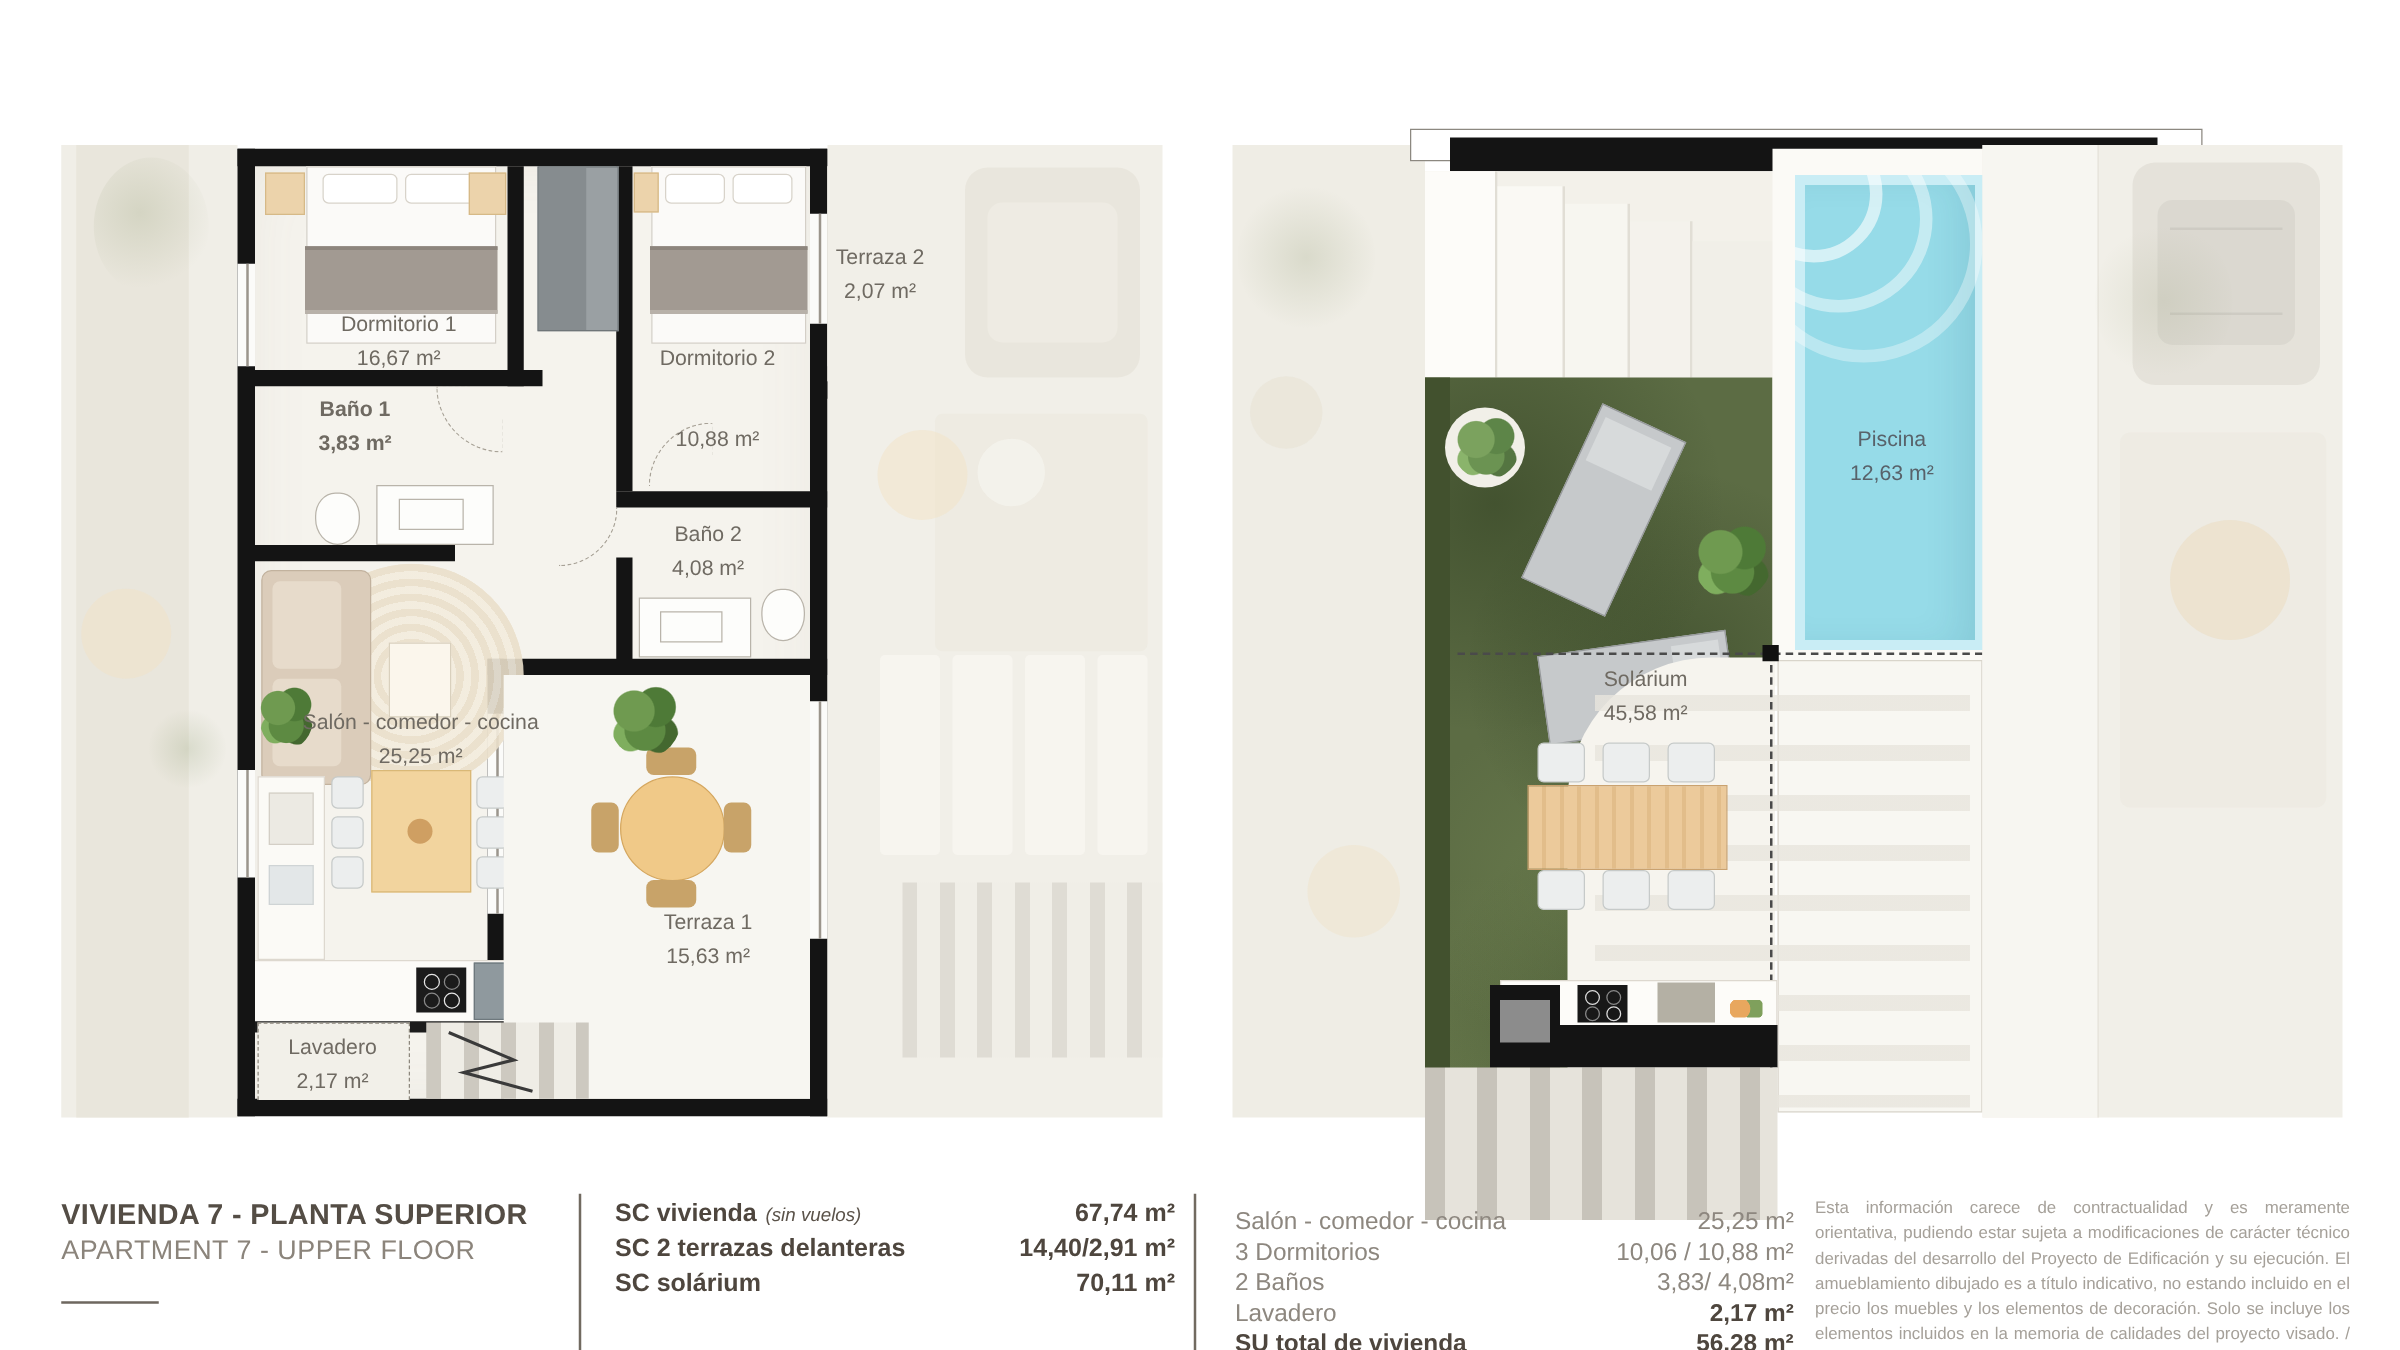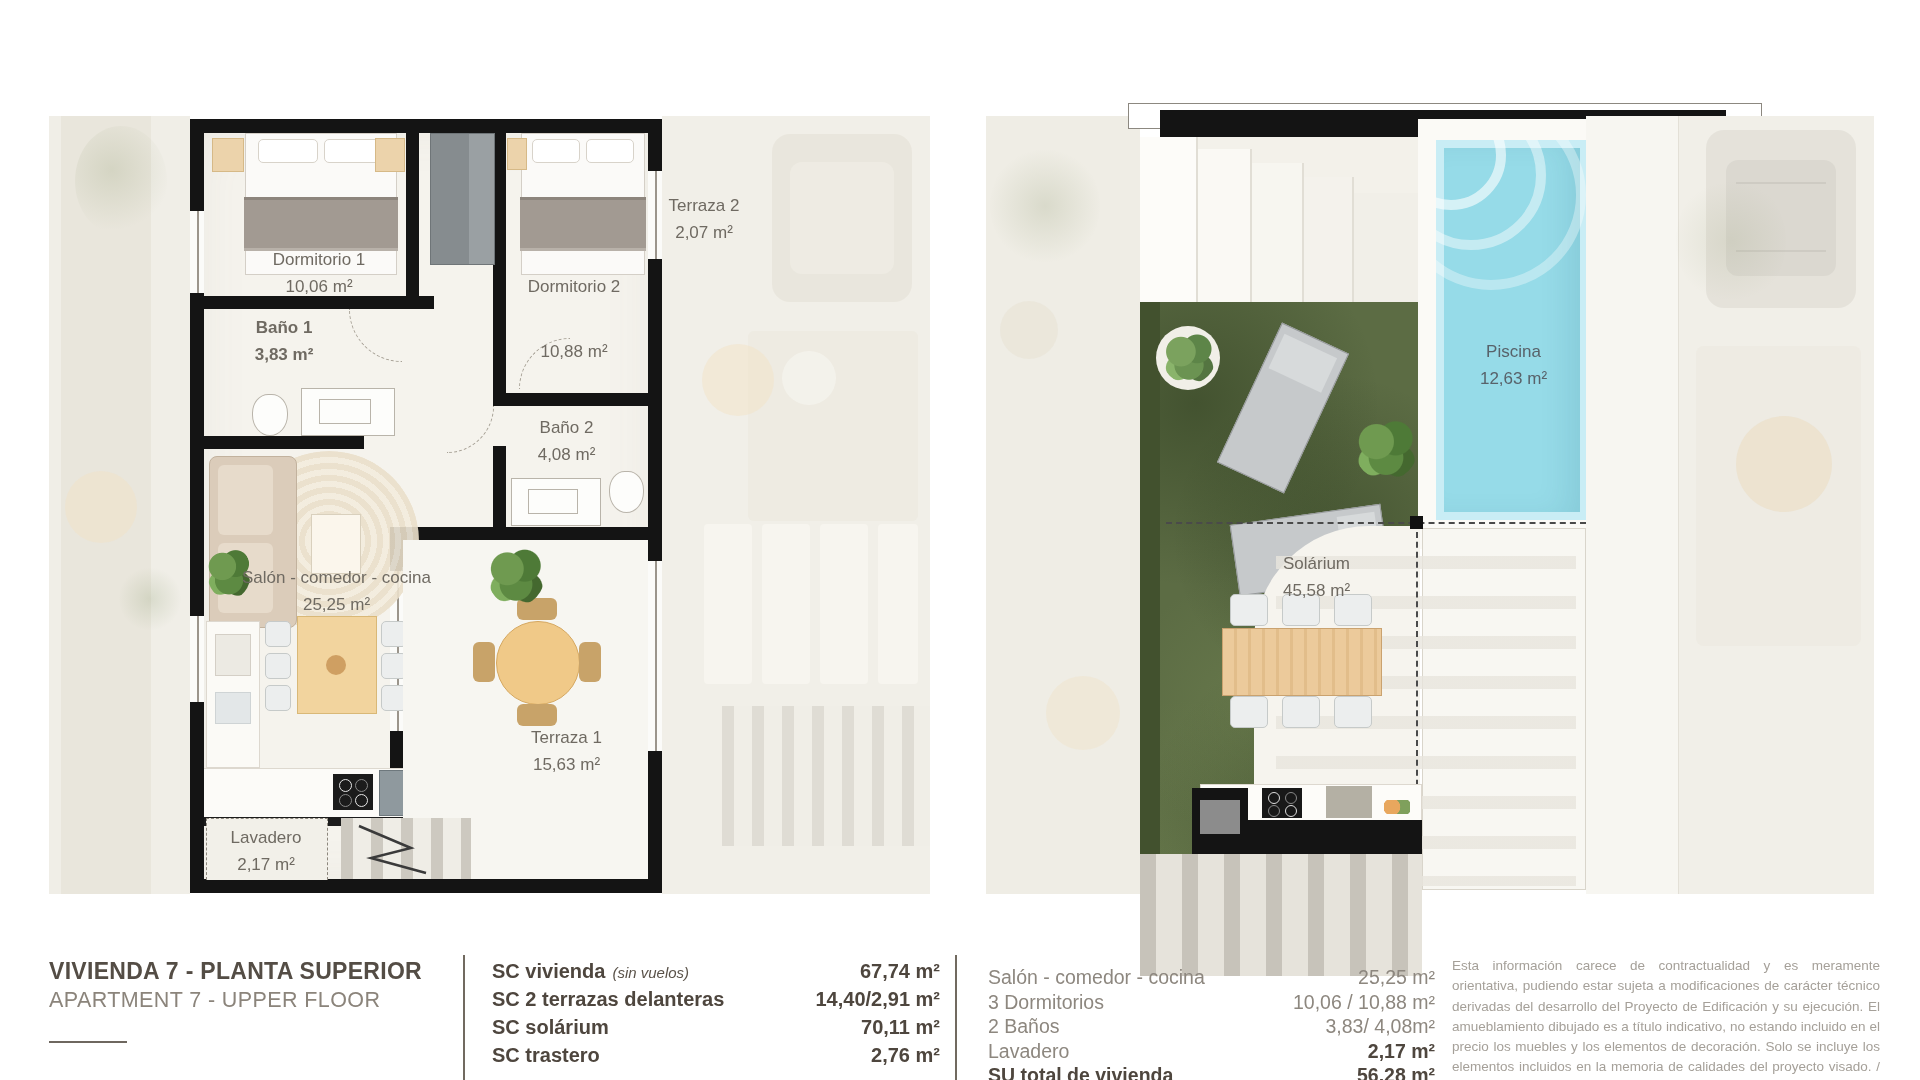--- a/index.html
+++ b/index.html
@@ -188,21 +188,21 @@
 
       <div class="slat" style="left:42px;top:408px;width:48px;height:160px;"></div>
       <div class="slat" style="left:100px;top:408px;width:48px;height:160px;"></div>
       <div class="slat" style="left:158px;top:408px;width:48px;height:160px;"></div>
       <div class="slat" style="left:216px;top:408px;width:40px;height:160px;"></div>
       <div class="abs stripesV faint" style="left:60px;top:590px;width:208px;height:140px;opacity:.5;"></div>
     </div>
 
     <div class="plabel" style="left:170px;top:130px;width:200px;">
       <span>Dormitorio 1</span>
-        <span>10,06 m²</span>
+        <span>16,67 m²</span>
     </div>
     <div class="plabel" style="left:430px;top:157px;width:190px;gap:38px;">
       <span>Dormitorio 2</span>
         <span>10,88 m²</span>
     </div>
     <div class="plabel" style="left:595px;top:76px;width:120px;">
       <span>Terraza 2</span>
         <span>2,07 m²</span>
     </div>
     <div class="plabel" style="left:160px;top:198px;width:150px;font-weight:bold;">
@@ -314,21 +314,21 @@
     <div class="abs" style="left:340px;top:670px;width:46px;height:32px;background:#b4b0a4;"></div>
     <div class="abs" style="left:398px;top:684px;width:26px;height:14px;background:radial-gradient(circle at 30% 50%,#e8a75e 0 42%,transparent 45%),radial-gradient(circle at 72% 50%,#7fa05c 0 42%,transparent 45%);"></div>
     <div class="wall" style="left:206px;top:704px;width:230px;height:34px;"></div>
     <div class="abs" style="left:206px;top:672px;width:56px;height:66px;background:#141414;">
       <div class="abs" style="left:8px;top:12px;width:40px;height:34px;background:#8c8c8c;"></div>
     </div>
 
     <div class="abs" style="left:154px;top:738px;width:282px;height:122px;
          background:repeating-linear-gradient(90deg,#c7c3ba 0 16px,#e6e3db 16px 42px);"></div>
 
-    <div class="plabel" style="left:248px;top:434px;width:165px;">
+    <div class="plabel" style="left:248px;top:414px;width:165px;">
       <span>Solárium</span>
         <span>45,58 m²</span>
     </div>
 
     <div class="abs" style="left:600px;top:0;width:288px;height:778px;">
       <div class="abs" style="left:0;top:0;width:288px;height:778px;background:#f1efe8;"></div>
       <div class="abs" style="left:0;top:0;width:92px;height:778px;background:#f7f6f1;border-right:1px solid #e3e0d7;"></div>
       <div class="abs faint" style="left:120px;top:14px;width:150px;height:178px;background:#dcd9d0;border-radius:18px;">
         <div class="abs" style="left:20px;top:30px;width:110px;height:116px;background:#cac7be;border-radius:12px;"></div>
         <div class="abs" style="left:30px;top:52px;width:90px;height:2px;background:#b2afa6;"></div>
@@ -362,26 +362,20 @@
           <span class="sc-note"></span>
         <span class="sc-sp"></span>
           <span>14,40/2,91 m²</span>
       </div>
       <div class="sc-row">
         <span>SC solárium</span>
           <span class="sc-note"></span>
         <span class="sc-sp"></span>
           <span>70,11 m²</span>
       </div>
-      <div class="sc-row">
-        <span>SC trastero</span>
-          <span class="sc-note"></span>
-        <span class="sc-sp"></span>
-          <span>2,76 m²</span>
-      </div>
     </div>
 
     <div class="divider" style="left:955px;top:15px;"></div>
 
     <div class="abs" style="left:988px;top:26px;width:447px;">
       <div class="rl-row">
         <span>Salón - comedor - cocina</span>
           <span class="rl-sp"></span>
         <span class="rl-val">25,25 m²</span>
       </div>

